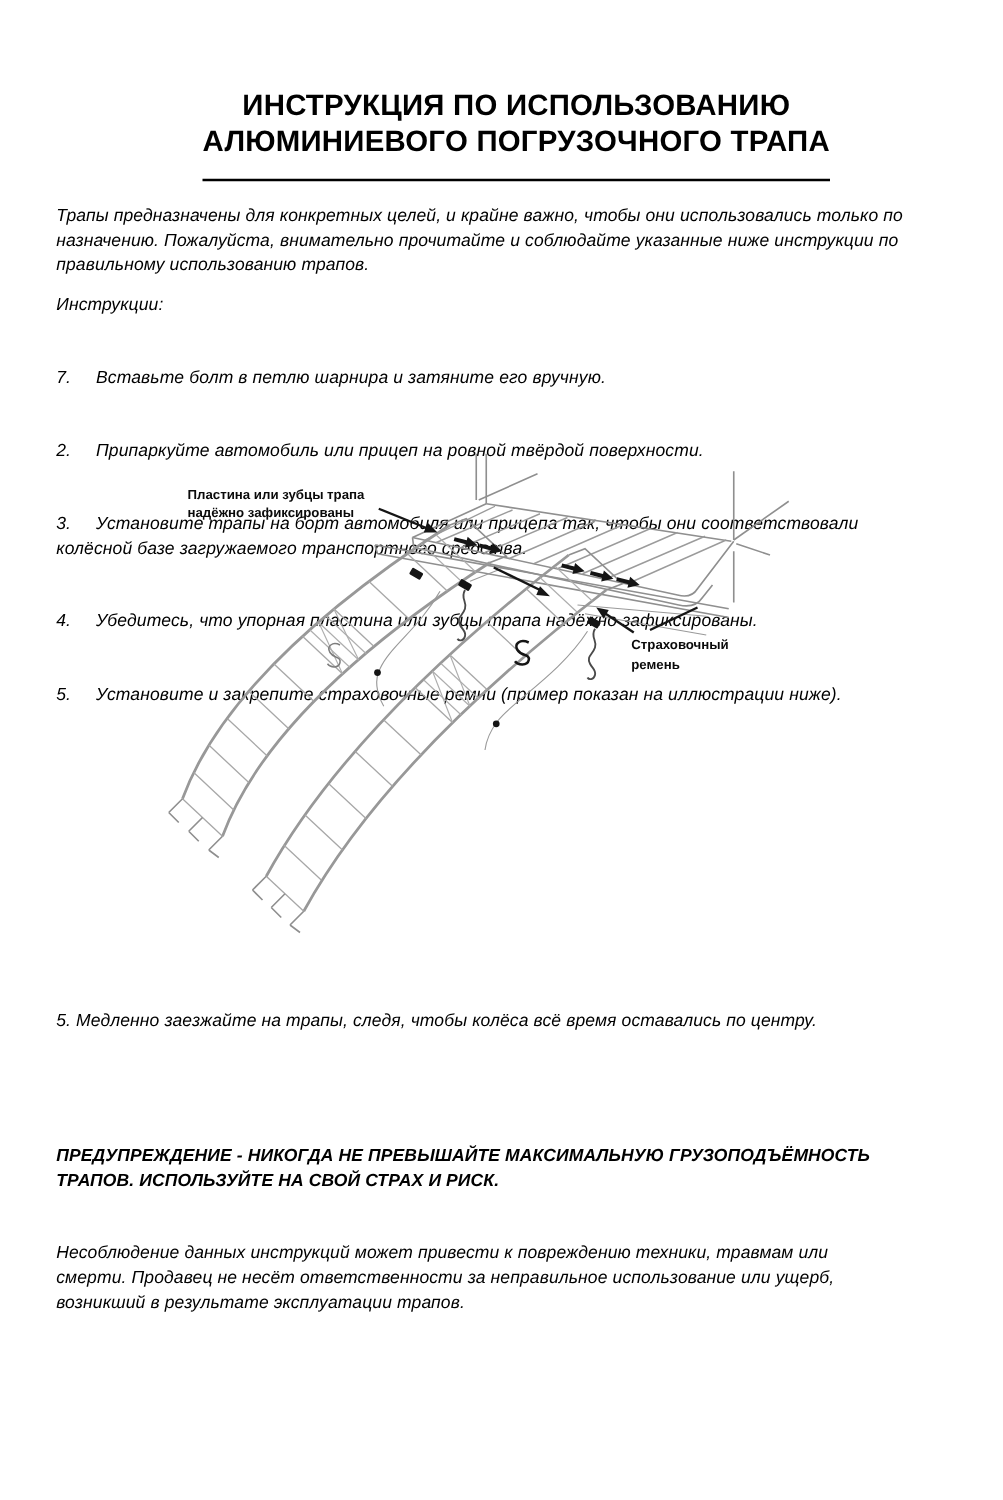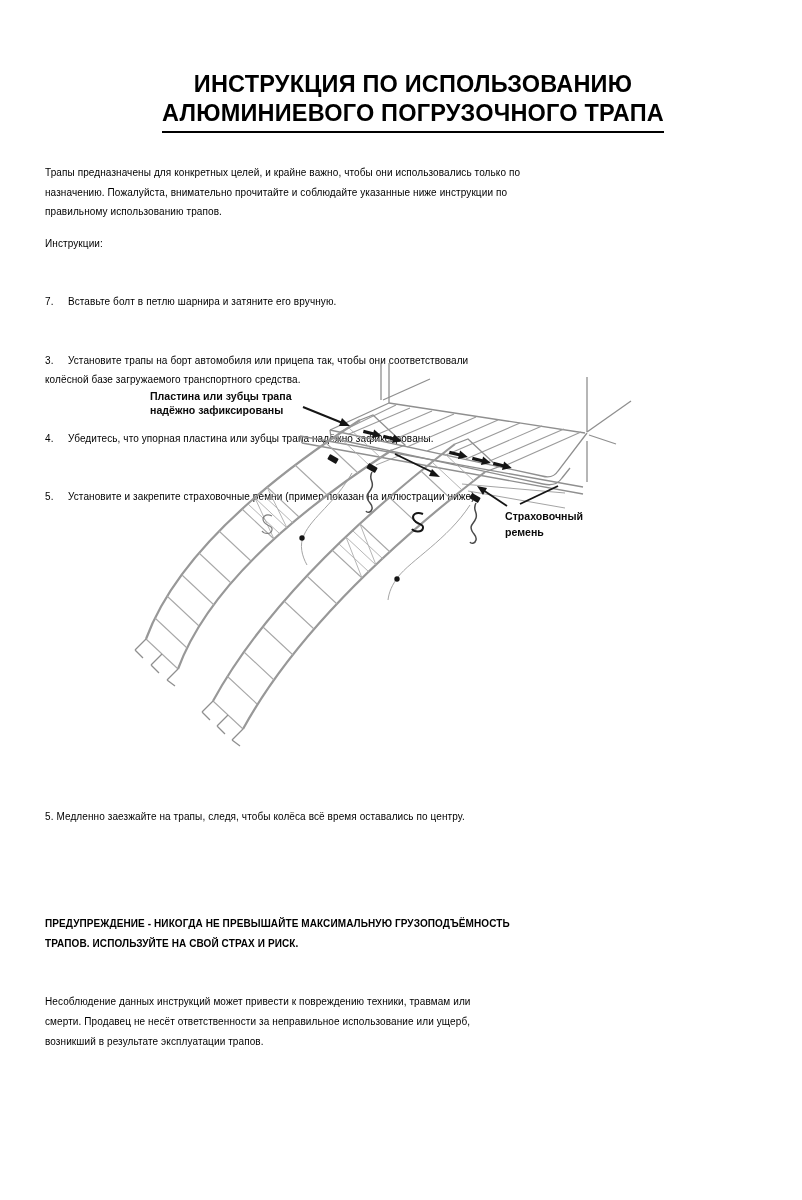--- a/index.html
+++ b/index.html
@@ -7,24 +7,24 @@
     width:802px;height:1200px;background:#ffffff;position:relative;
     font-family:"Liberation Sans",sans-serif;color:#000;overflow:hidden;
     -webkit-font-smoothing:antialiased;
   }
   .abs{position:absolute;margin:12px}
   .page-title{
     top:58px;left:0;width:802px;text-align:center;
     font-size:23.5px;line-height:29px;font-weight:bold;letter-spacing:.2px;
   }
   .title-line{display:block}
-  .title-underline{display:inline-block;border-bottom:2.6px solid #000;padding-bottom:3px}
+  .title-underline{display:inline-block;border-bottom:2.6px solid #000;padding-bottom:15px}
   .body-text{
-    left:33px;width:750px;font-size:10px;line-height:19.5px;
-    white-space:pre-wrap;letter-spacing:.1px;
+    left:33px;width:750px;font-size:14px;line-height:19.5px;
+    white-space:pre-wrap;letter-spacing:.1px;font-style:italic;
   }
   .intro{top:151px}
   .list-heading{top:222px}
   .step{margin:0;padding:0}
   .steps{top:241px}
   .steps-after{top:756px}
   .warning{top:902px;font-weight:bold;line-height:20px}
   .disclaimer{top:980px;line-height:19.8px}
   .figure{position:absolute;top:355px;left:0;width:802px;height:400px}
   .figure text{font-family:"Liberation Sans",sans-serif;font-weight:bold;font-size:10.6px;fill:#0a0a0a}
@@ -47,20 +47,21 @@
 </h1>
 
 <p class="abs body-text intro">Трапы предназначены для конкретных целей, и крайне важно, чтобы они использовались только по
 назначению. Пожалуйста, внимательно прочитайте и соблюдайте указанные ниже инструкции по
 правильному использованию трапов.</p>
 
 <p class="abs body-text list-heading">Инструкции:</p>
 
 <div class="abs body-text steps">
   <p class="step">7.     Вставьте болт в петлю шарнира и затяните его вручную.</p>
+  <p class="step">2.     Припаркуйте автомобиль или прицеп на ровной твёрдой поверхности.</p>
   <p class="step">3.     Установите трапы на борт автомобиля или прицепа так, чтобы они соответствовали
 колёсной базе загружаемого транспортного средства.</p>
   <p class="step">4.     Убедитесь, что упорная пластина или зубцы трапа надёжно зафиксированы.</p>
   <p class="step">5.     Установите и закрепите страховочные ремни (пример показан на иллюстрации ниже).</p>
 </div>
 
 <svg class="figure" viewBox="0 0 802 400" aria-hidden="true">
 
   <g>
     <path class="med" d="M381,8 V45"></path>

